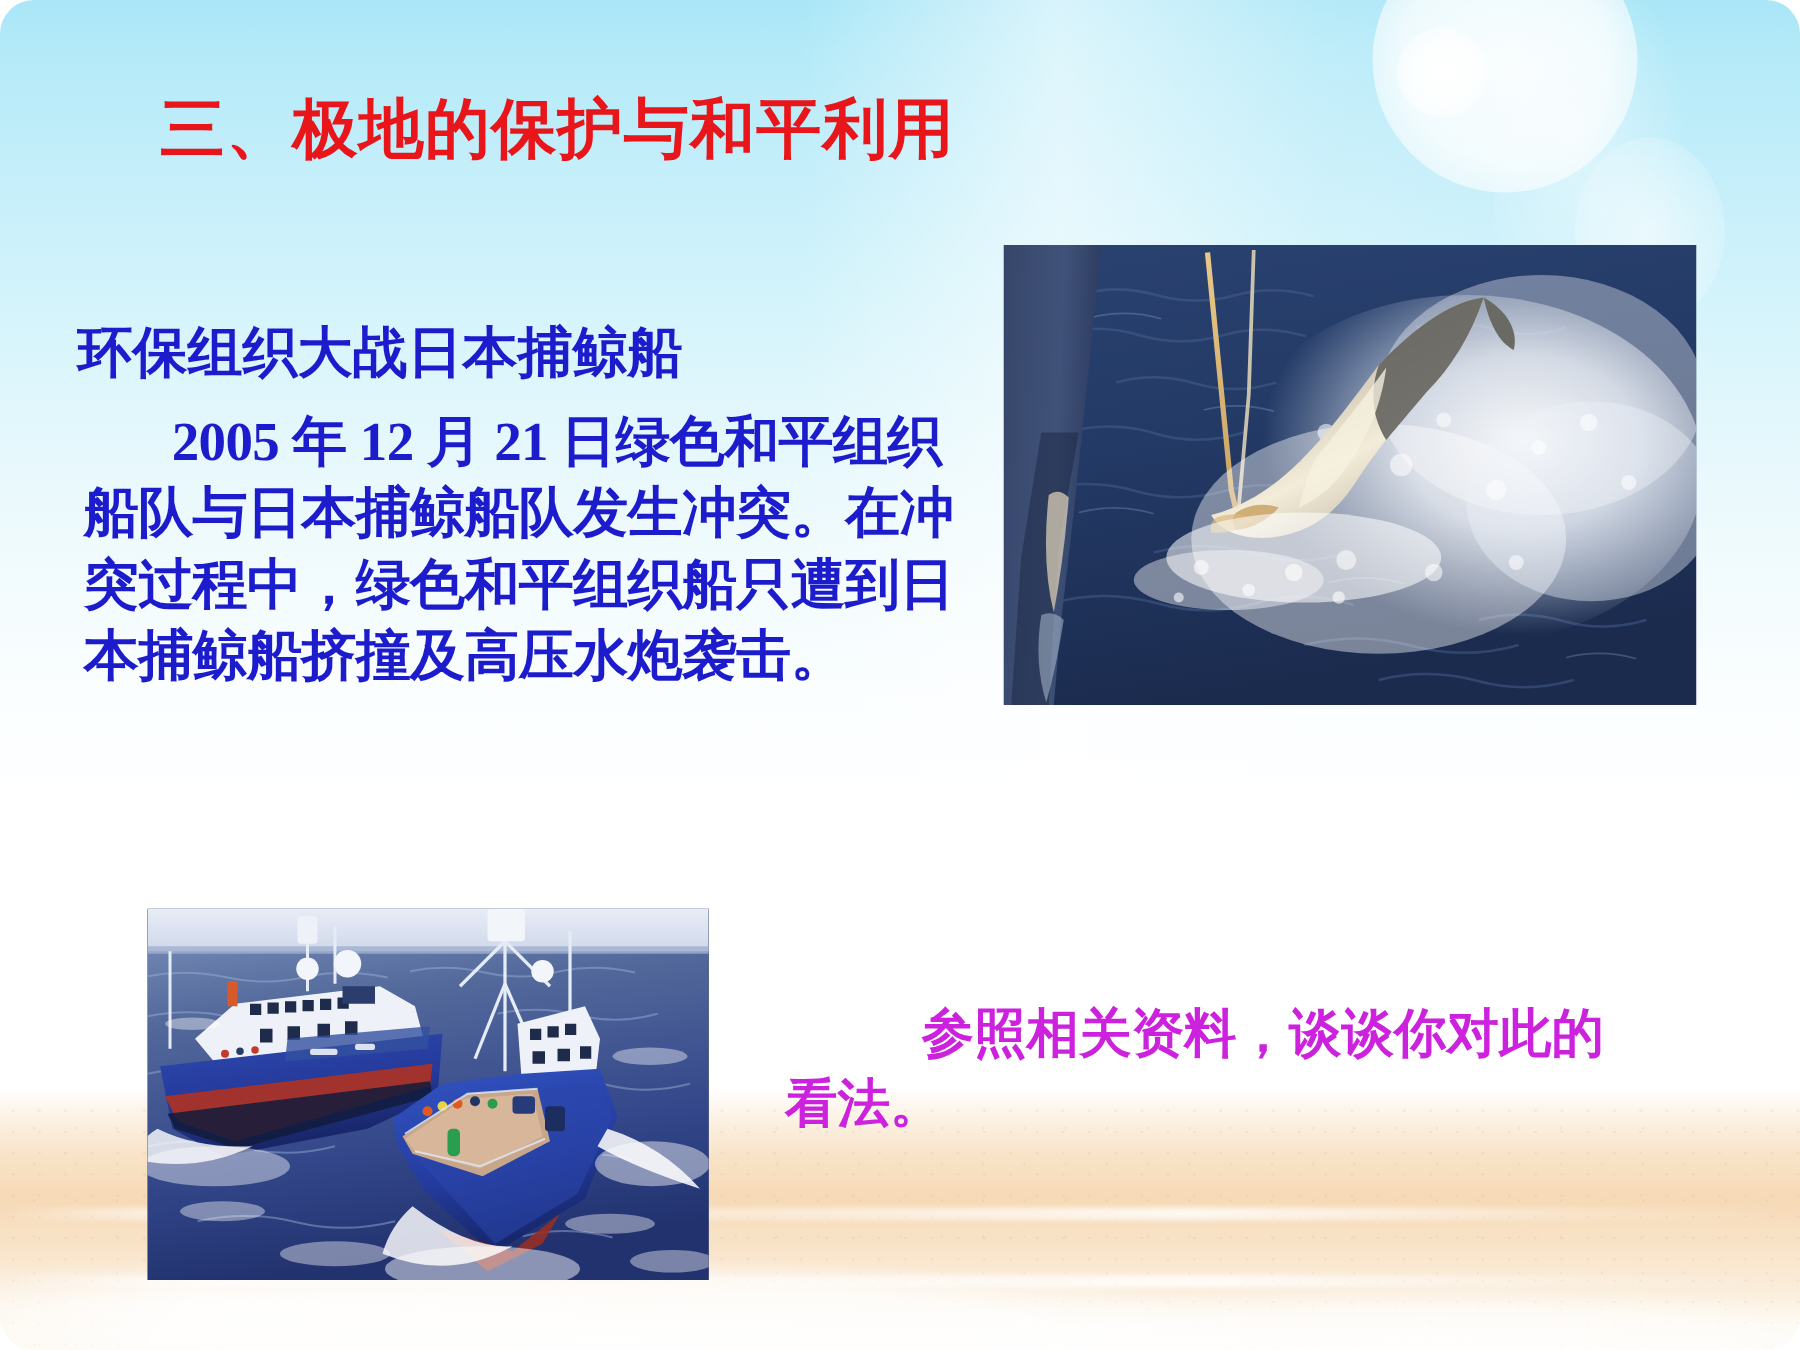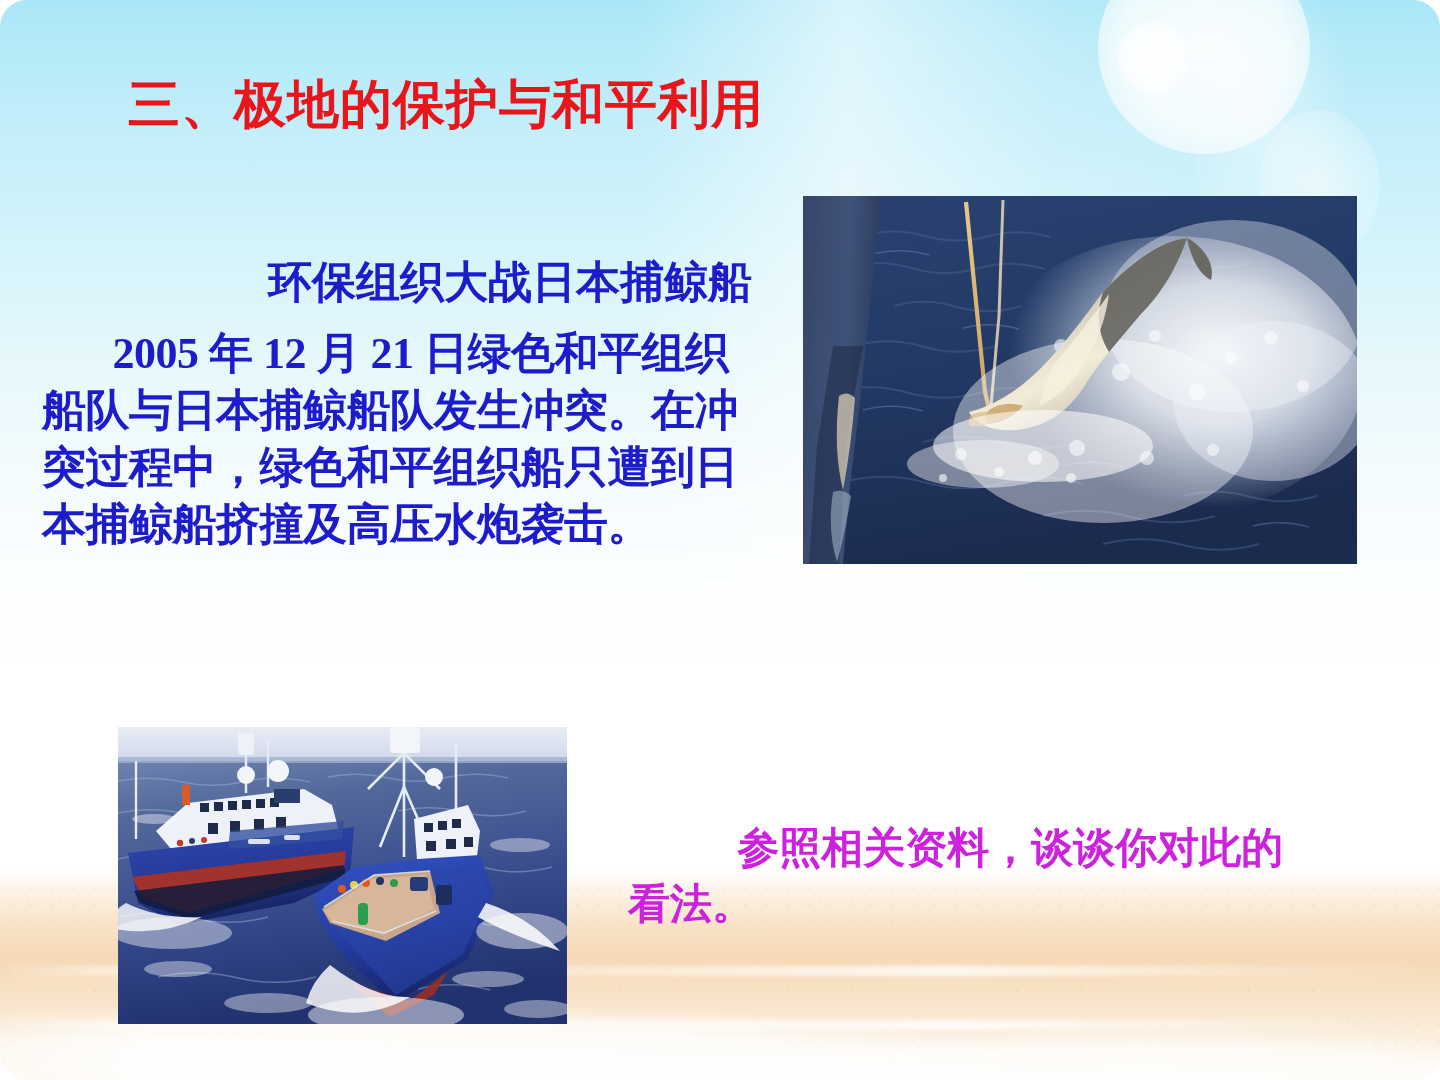--- a/index.html
+++ b/index.html
@@ -149,40 +149,40 @@
   }
 
   .body-heading {
     position: absolute;
     left: 62px; top: 258px;
     width: 690px;
     font-size: 44px;
     line-height: 1.12;
     color: #1c1ccc;
     font-weight: bold;
-    text-align: right;
+    text-align: left;
     font-family: "Liberation Serif", "DejaVu Serif", serif;
   }
 
   .body-para {
     position: absolute;
-    left: 42px; top: 325px;
+    left: 67px; top: 325px;
     width: 700px;
     font-size: 44px;
     line-height: 57px;
     color: #1c1ccc;
     font-weight: bold;
     font-family: "Liberation Serif", "DejaVu Serif", serif;
     letter-spacing: -0.5px;
   }
   .body-para .indent { display: inline-block; width: 1.6em; }
 
   .prompt {
     position: absolute;
-    left: 628px; top: 820px;
+    left: 628px; top: 800px;
     width: 680px;
     font-size: 42px;
     line-height: 56px;
     color: #cc22dd;
     font-weight: bold;
     font-family: "Liberation Serif", "DejaVu Serif", serif;
   }
   .prompt .indent { display: inline-block; width: 2.6em; }
 
   

